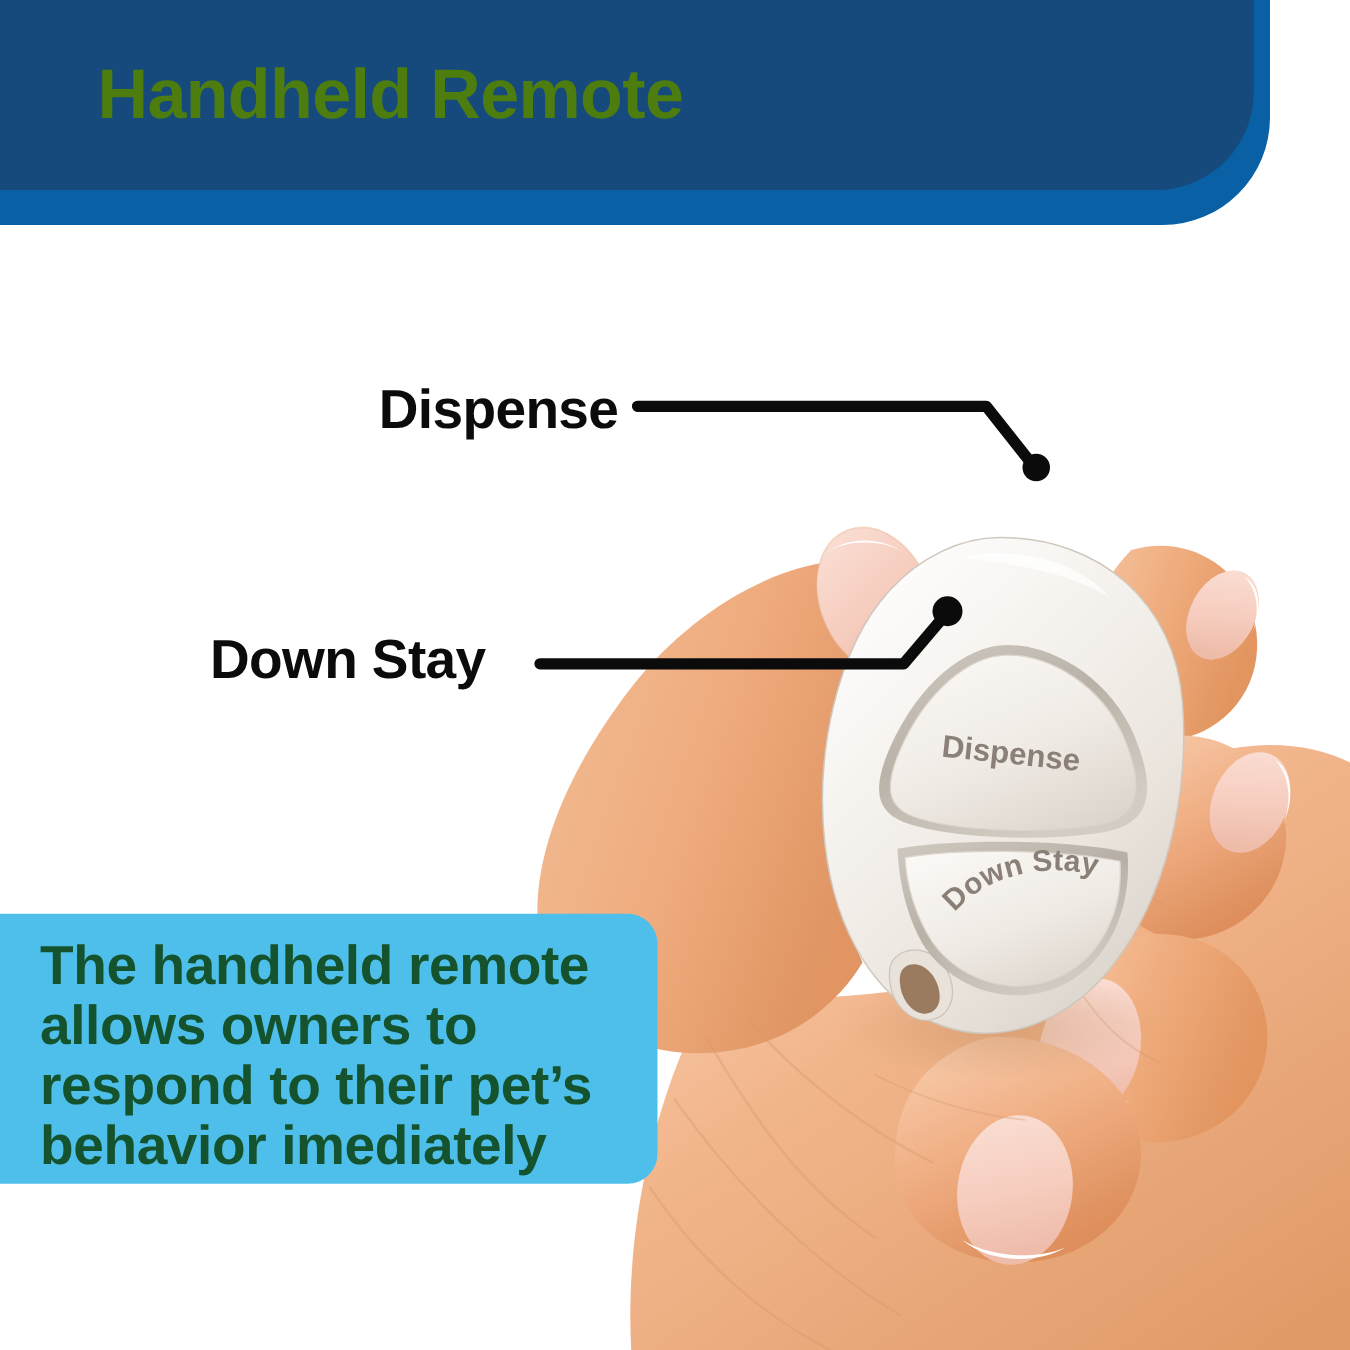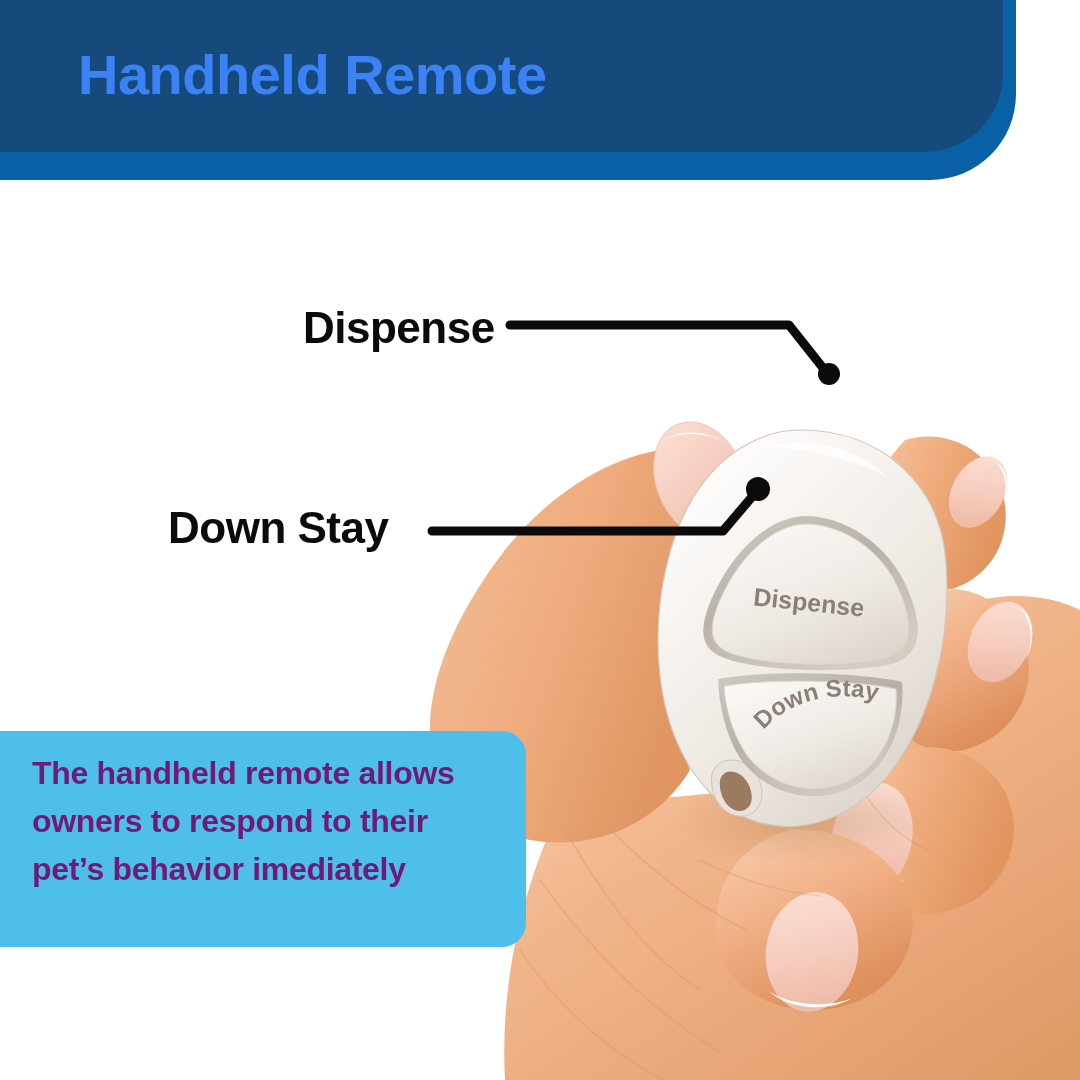--- a/index.html
+++ b/index.html
@@ -44,21 +44,21 @@
     height: 162px;
     background: #164A7C;
     border-bottom-right-radius: 78px;
   }
   .header-title {
     position: absolute;
     left: 78px;
     top: 42px;
     font-size: 56px;
     font-weight: bold;
-    color: #3b82f6;
+    color: #4d7c0f;
     letter-spacing: -0.5px;
     white-space: nowrap;
   }
 
   
   .photo {
     position: absolute;
     left: 0;
     top: 190px;
     width: 1080px;
@@ -94,24 +94,24 @@
     left: -30px;
     top: 731px;
     width: 556px;
     height: 216px;
     background: #4EBFEA;
     border-radius: 24px;
     box-sizing: border-box;
     padding: 18px 30px 18px 62px;
   }
   .caption-text {
-    font-size: 32px;
+    font-size: 44px;
     line-height: 48px;
     font-weight: bold;
-    color: #701a75;
+    color: #14532d;
     letter-spacing: -0.3px;
   }
 </style>
 </head>
 <body>
 
 <div id="page">
 
   <div class="header-stack">
     <div class="header-accent"></div>

